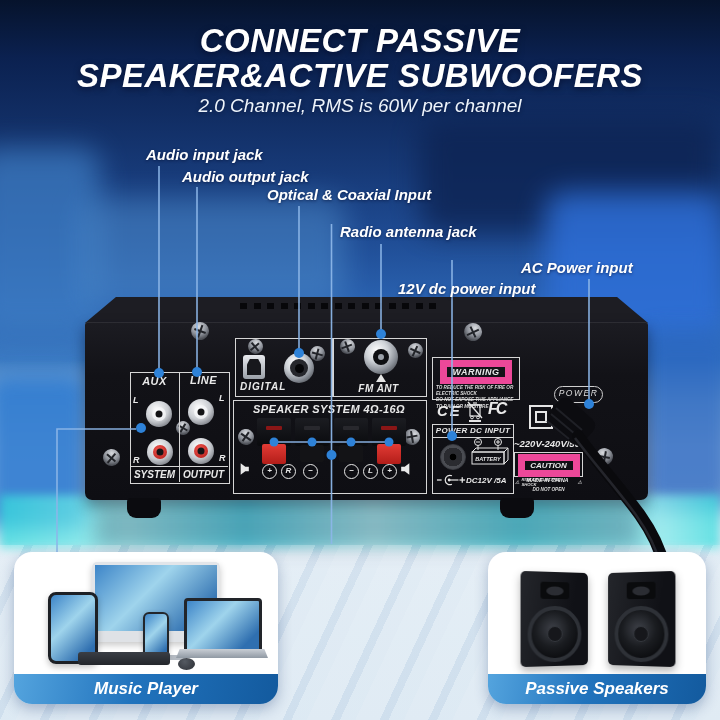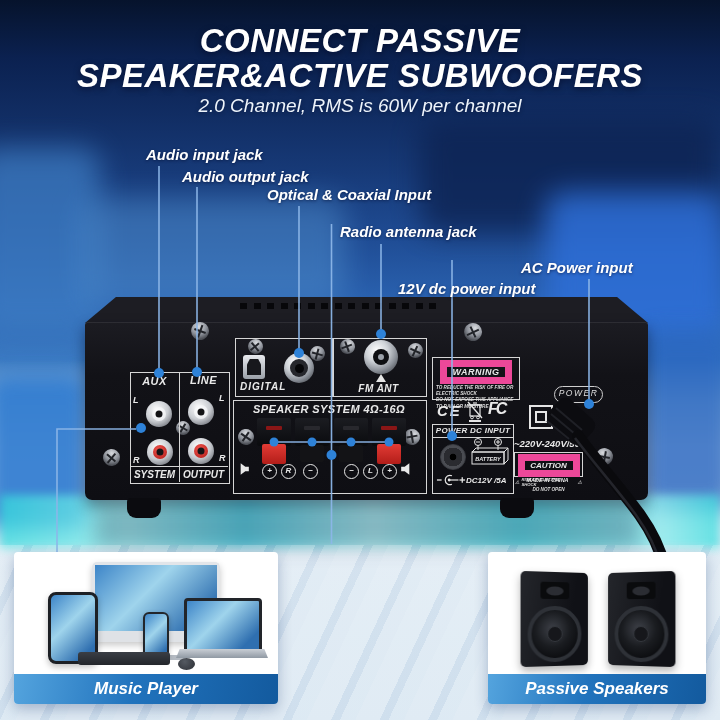--- a/index.html
+++ b/index.html
@@ -62,21 +62,21 @@
   .sym{width:13px;height:13px;border:1px solid #e9e9e9;border-radius:50%;z-index:3;
     color:#e9e9e9;font-size:8px;font-weight:bold;text-align:center;line-height:12px;}
   .tinybox{border:7px solid #ec4899;text-align:center;font-weight:bold;}
   .warn-line{font-size:4.6px;line-height:1.35;font-weight:bold;color:#dedede;padding:0 3px;}
   .dbl-ins{left:529px;top:405px;width:20px;height:20px;border:2px solid #e5e5e5;z-index:3;}
   .dbl-ins::before{content:"";position:absolute;left:50%;top:50%;width:8px;height:8px;
     border:2px solid #e5e5e5;transform:translate(-50%,-50%);}
   .tri{width:0;height:0;border-left:5px solid transparent;border-right:5px solid transparent;
     border-bottom:8px solid #e5e5e5;z-index:3;}
   
-  .card{top:552px;height:152px;background:#fff;border-radius:4px;overflow:hidden;z-index:7;
+  .card{top:552px;height:152px;background:#fff;border-radius:18px;overflow:hidden;z-index:7;
     box-shadow:0 5px 14px rgba(20,50,110,.30);}
   .card-bar{position:absolute;left:0;right:0;bottom:0;height:30px;color:#fff;font-weight:bold;
     font-size:17px;text-align:center;line-height:30px;
     background:linear-gradient(100deg,#54a4de,#2173bd 45%,#135a9e);}
   .devscreen{background:linear-gradient(135deg,#3d85c8,#9fd4ec 42%,#2f6fb0 85%);}
   .spk-box{top:20px;width:70px;height:94px;border-radius:5px;
     background:linear-gradient(100deg,#24262b,#101116 70%);box-shadow:0 4px 8px rgba(0,0,0,.3);}
   .tweeter{position:absolute;left:50%;top:10px;transform:translateX(-50%);width:30px;height:17px;
     background:#0a0b0d;border-radius:3px;}
   .tweeter::before{content:"";position:absolute;left:50%;top:50%;width:18px;height:9px;

